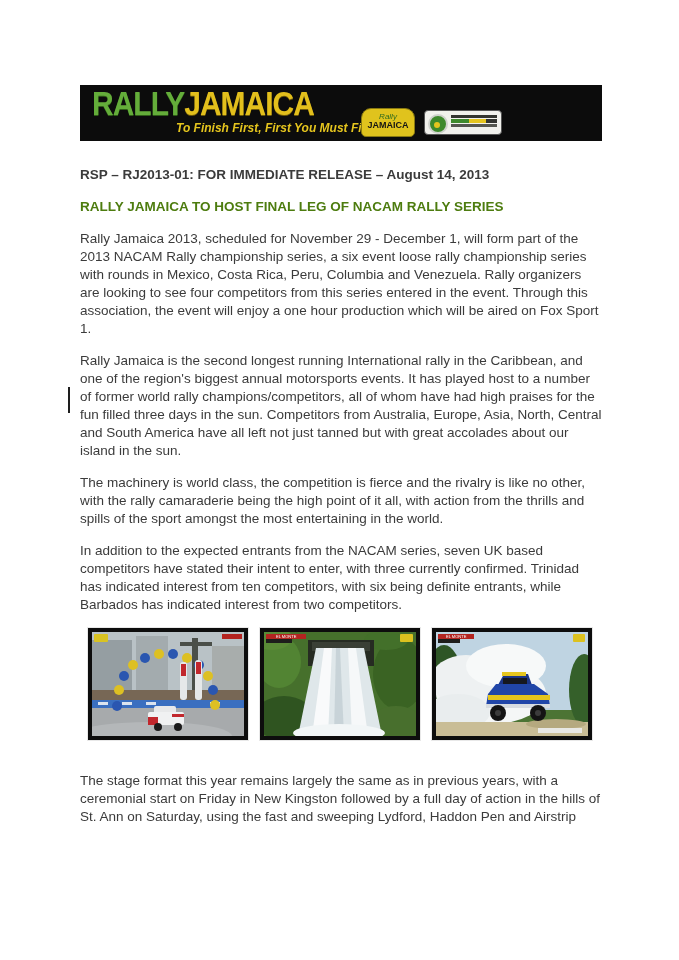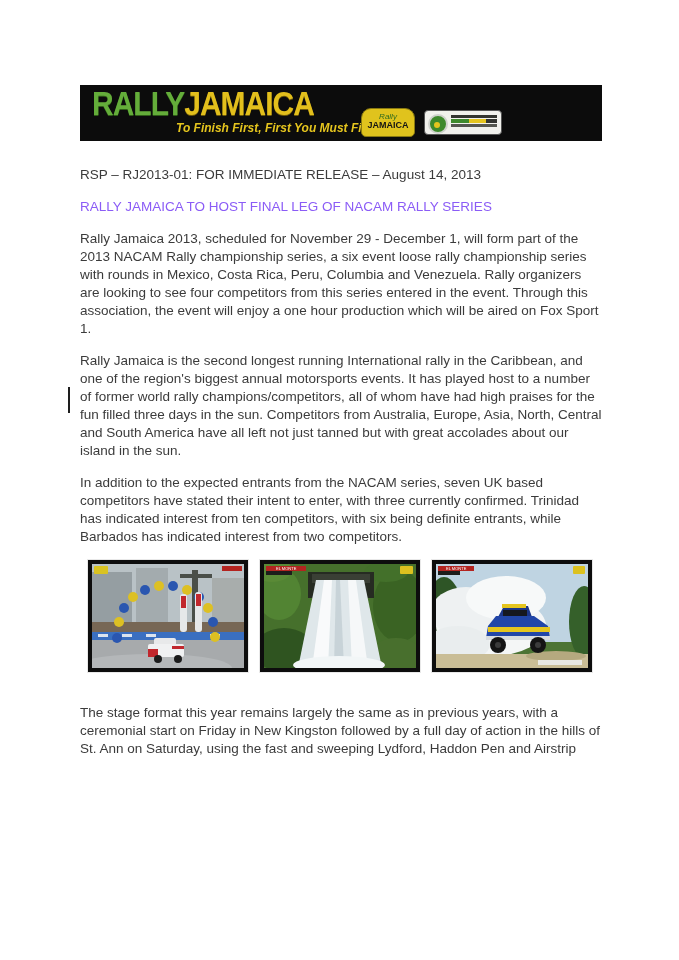--- a/index.html
+++ b/index.html
@@ -30,22 +30,22 @@
     border-radius:50%;background:#e5c51e;}
   .club-stripes{position:absolute;left:26px;top:4px;width:46px;height:15px;}
   .club-stripes .s1{height:3px;background:#33342f;margin-bottom:1px;}
   .club-stripes .s2{height:4px;background:linear-gradient(90deg,#3e8a2c 0 40%,#e5c51e 40% 75%,#33342f 75%);margin-bottom:1px;}
   .club-stripes .s3{height:3px;background:#55564f;}
 
   
   .content{position:absolute;left:80px;top:166px;width:524px;color:#3b3b3b;
     font-size:13.5px;line-height:18px;}
   .content p{margin:0 0 14px 0;}
-  .release-line{margin-bottom:12px;}
-  .headline{font-weight:normal;margin-bottom:13px;color:#8b5cf6;}
+  .release-line{margin-bottom:12px;font-weight:bold;}
+  .headline{font-weight:bold;margin-bottom:13px;color:#4d7c0f;}
   .change-bar{position:absolute;left:68px;top:387px;width:2px;height:26px;background:#1e1e1e;}
 
   
   .photos{display:flex;gap:12px;margin:14px 0 32px 8px;}
   .photo{width:152px;height:104px;border:4px solid #0d0d0d;background:#222;
     box-shadow:0 0 0 1px #e8e8e8;}
   .photo svg{display:block;}
 </style>
 </head>
 <body>
@@ -73,20 +73,21 @@
     </div>
   </div>
 
   <div class="change-bar"></div>
 
   <div class="content">
     <p class="release-line">RSP – RJ2013-01: FOR IMMEDIATE RELEASE – August 14, 2013</p>
     <p class="headline">RALLY JAMAICA TO HOST FINAL LEG OF NACAM RALLY SERIES</p>
     <p>Rally Jamaica 2013, scheduled for November 29 - December 1, will form part of the 2013 NACAM Rally championship series,  a six event loose rally championship series with rounds in Mexico, Costa Rica, Peru, Columbia and Venezuela. Rally organizers are looking to see four competitors from this series entered in the event. Through this association, the event will enjoy a one hour production which will be aired on Fox Sport 1.</p>
     <p>Rally Jamaica is the second longest running International rally in the Caribbean, and one of the region's biggest annual motorsports events.  It has played host to a number of former world rally champions/competitors, all of whom have had high praises for the fun filled three days in the sun. Competitors from Australia, Europe, Asia, North, Central and South America have all left not just tanned but with great accolades about our island in the sun.</p>
+    <p>The machinery is world class, the competition is fierce and the rivalry is like no other, with the rally camaraderie being the high point of it all, with action from the thrills and spills of the sport amongst the most entertaining in the world.</p>
     <p>In addition to the expected entrants from the NACAM series, seven UK based competitors have stated their intent to enter, with three currently confirmed. Trinidad has indicated interest from ten competitors, with six being definite entrants, while Barbados has indicated interest from two competitors.</p>
 
     <div class="photos">
 
       <div class="photo">
         <svg width="152" height="104" viewBox="0 0 152 104">
           <rect width="152" height="104" fill="#b9c2c6"></rect>
           <rect x="0" y="8" width="40" height="58" fill="#959ea2"></rect>
           <rect x="44" y="4" width="32" height="62" fill="#a3abae"></rect>
           <rect x="120" y="14" width="32" height="50" fill="#a8adac"></rect>

